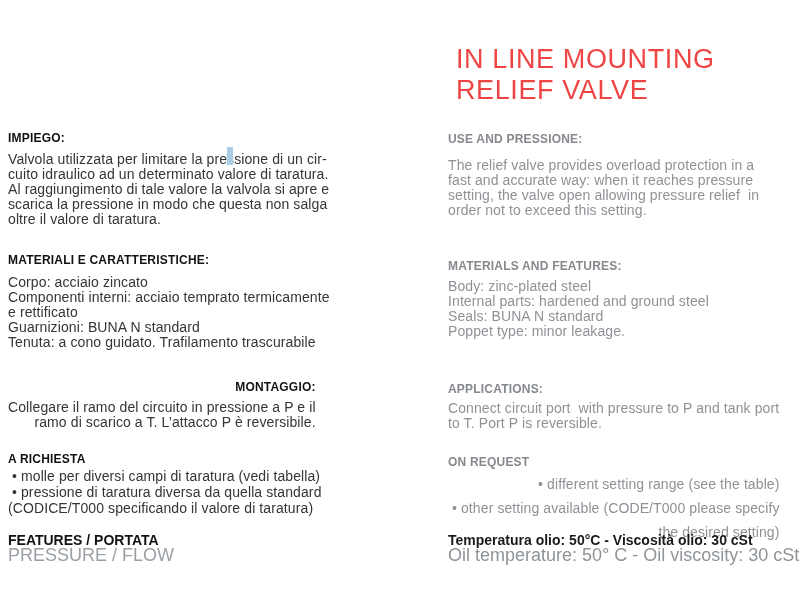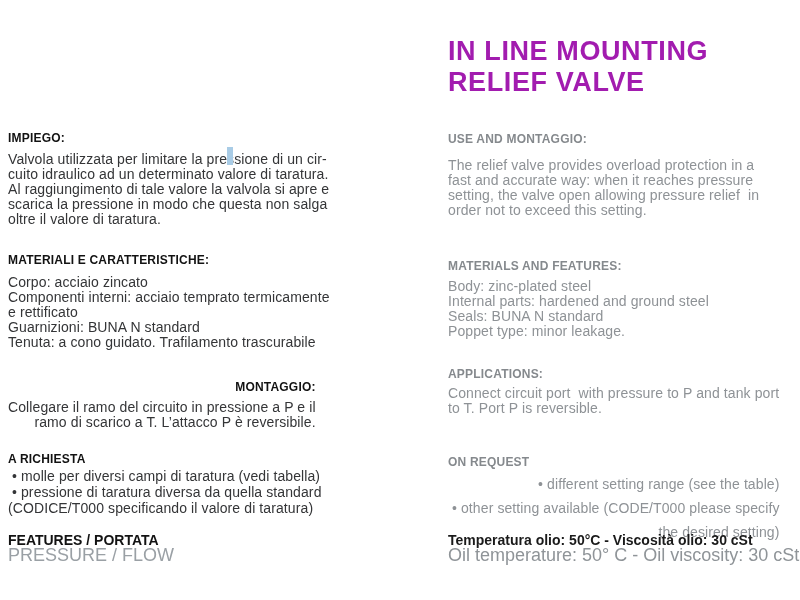--- a/index.html
+++ b/index.html
@@ -16,32 +16,32 @@
   
   .col-l{left:8px;}
   .col-l h3{color:#121212;}
   .col-l p{color:#343537;}
   
   .col-r{left:448px;}
   .col-r h3{color:#85898d;}
   .col-r p{color:#8e9296;}
 
   .title{
-    position:absolute;left:448px;top:36px;margin:0;
-    font-size:27px;line-height:31px;font-weight:bold;
-    letter-spacing:0.6px;color:#a21caf;white-space:pre;
+    position:absolute;left:448px;top:36px;margin:8px;
+    font-size:27px;line-height:31px;font-weight:normal;
+    letter-spacing:0.6px;color:#ef4444;white-space:pre;
   }
 
   .l1{top:131px;} .l1 p{margin-top:6px;}
   .l2{top:253px;} .l2 p{margin-top:7px;}
   .l3{top:380px;text-align:right;} .l3 p{margin-top:5px;}
   .l4{top:452px;} .l4 p{margin-top:1px;line-height:16px;}
   .r1{top:132px;} .r1 p{margin-top:11px;}
   .r2{top:259px;} .r2 p{margin-top:5px;}
-  .r3{top:367px;} .r3 p{margin-top:4px;}
+  .r3{top:382px;} .r3 p{margin-top:4px;}
   .r4{top:455px;} .r4 p{margin-top:2px;line-height:24px;text-align:right;}
 
   .foot{position:absolute;top:533px;}
   .foot .f1{margin:0;font-size:14px;line-height:15px;font-weight:bold;white-space:pre;}
   .foot .f2{margin:0;font-size:18px;line-height:15px;white-space:pre;}
   .foot-l{left:8px;}
   .foot-l .f1{color:#121212;}
   .foot-l .f2{color:#9aa0a5;}
   .foot-r{left:448px;}
   .foot-r .f1{color:#1a1a1a;}
@@ -89,21 +89,21 @@
  • pressione di taratura diversa da quella standard
 (CODICE/T000 specificando il valore di taratura)</p>
   </div>
 
   <div class="foot foot-l">
     <p class="f1">FEATURES / PORTATA</p>
     <p class="f2">PRESSURE / FLOW</p>
   </div>
 
   <div class="sec col-r r1">
-    <h3>USE AND MONTAGGIO:</h3>
+    <h3>USE AND PRESSIONE:</h3>
     <p>The relief valve provides overload protection in a
 fast and accurate way: when it reaches pressure
 setting, the valve open allowing pressure relief  in
 order not to exceed this setting.</p>
   </div>
 
   <div class="sec col-r r2">
     <h3>MATERIALS AND FEATURES:</h3>
     <p>Body: zinc-plated steel
 Internal parts: hardened and ground steel

